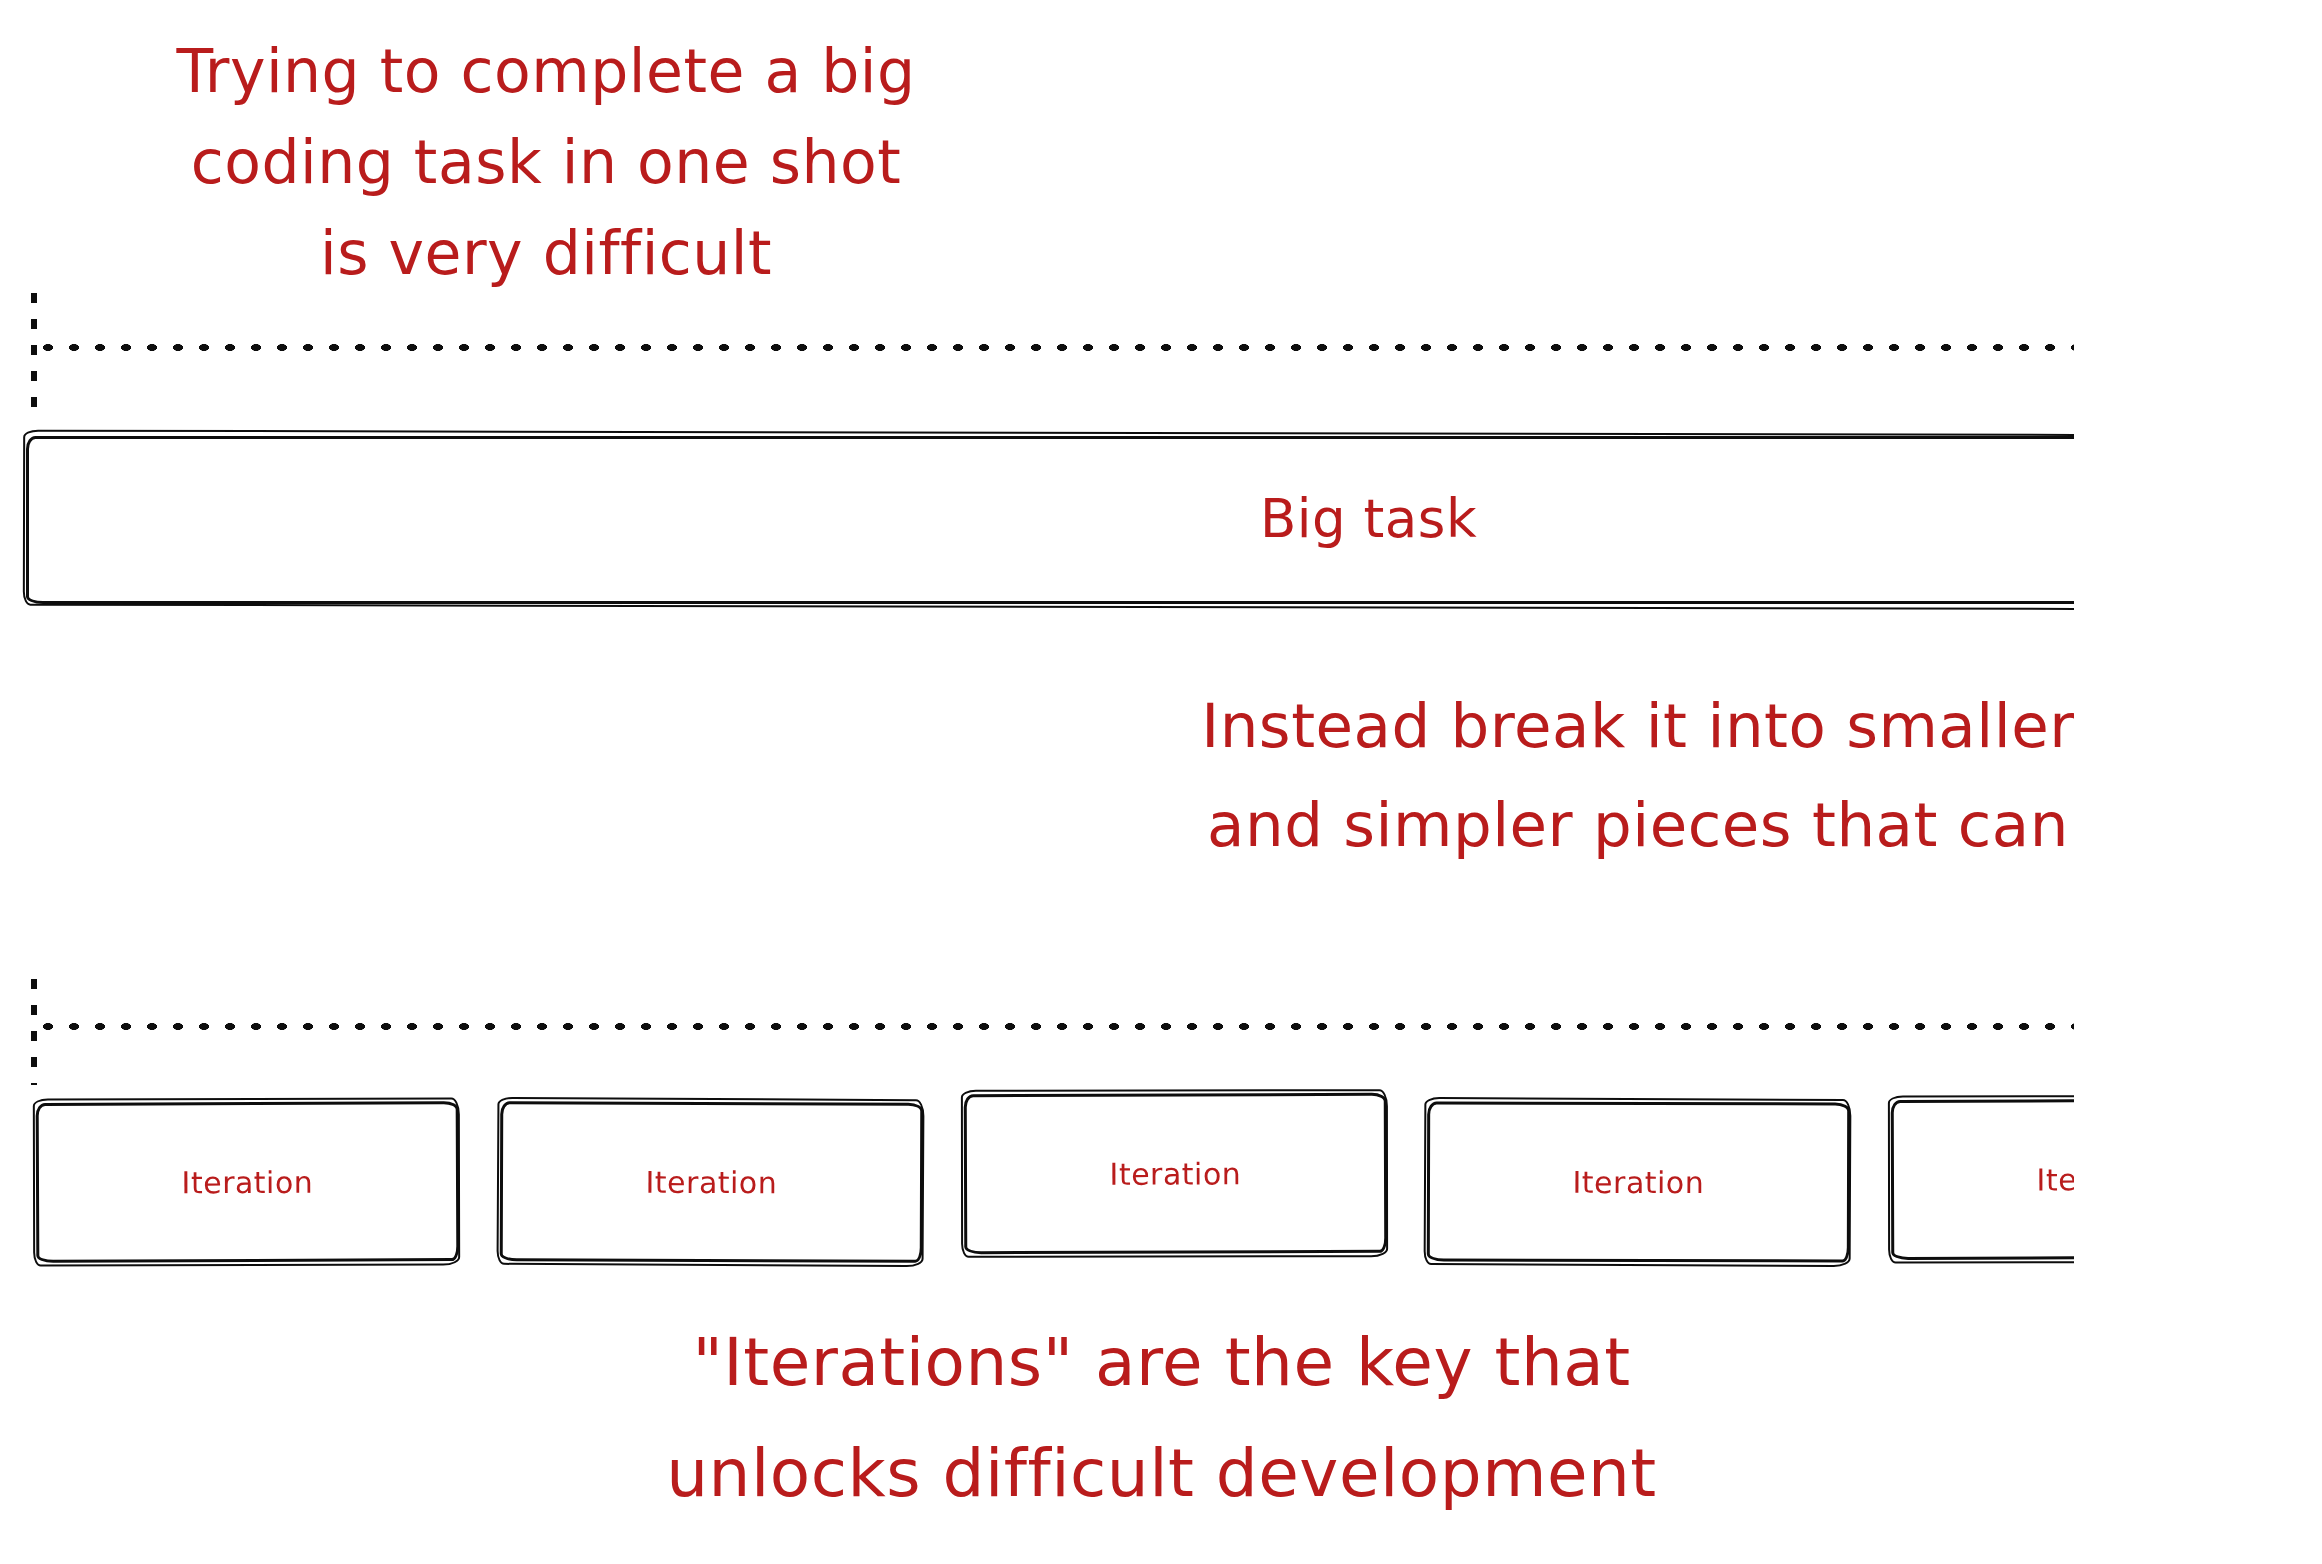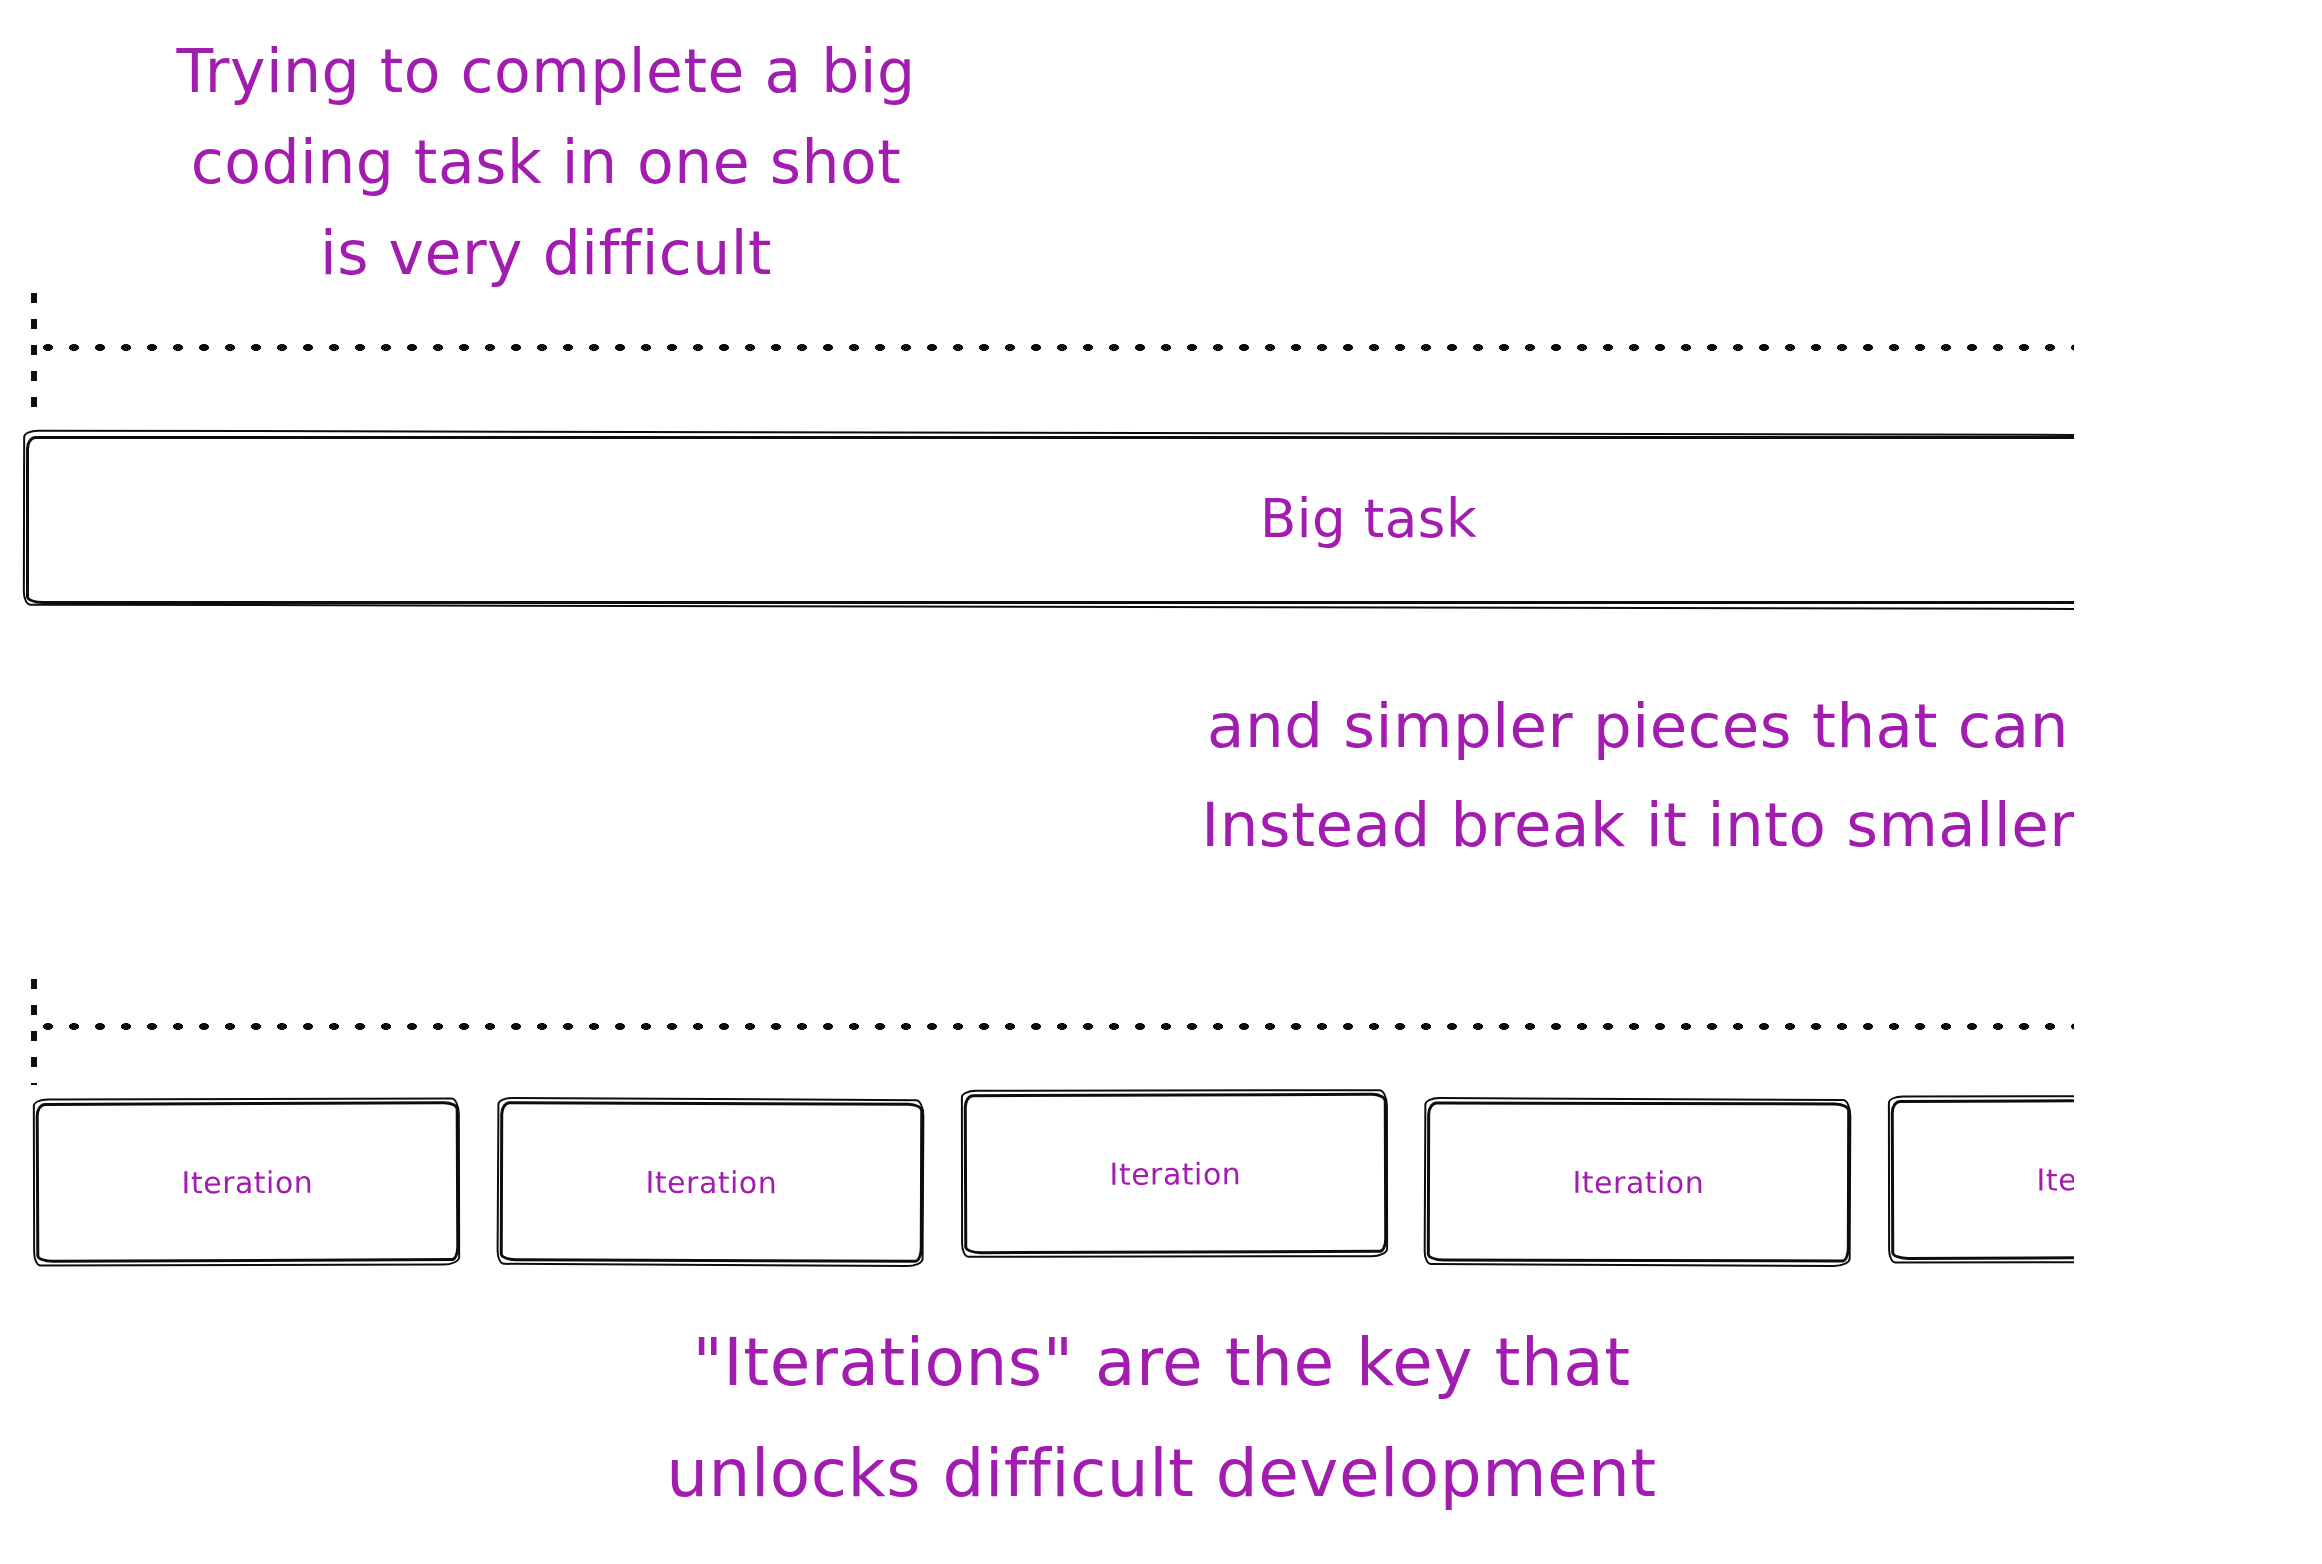--- a/index.html
+++ b/index.html
@@ -4,21 +4,21 @@
 <style>
   * { margin: 0; padding: 0; box-sizing: border-box; }
   html, body { background: #ffffff; }
 
   #canvas {
     position: relative;
     width: 2074px;
     height: 1565px;
     background: #ffffff;
     font-family: "DejaVu Sans", sans-serif;
-    color: #a21caf;
+    color: #b91c1c;
     overflow: hidden;
   }
 
   
   .note { position: absolute; text-align: center; font-weight: 500; letter-spacing: 0.5px; }
   .note-top    { left: 28px;   top: 26px;   width: 1036px; font-size: 60px; line-height: 91px; }
   .note-middle { left: 960px; top: 676px;  width: 1356px; font-size: 61px; line-height: 99px; }
   .note-bottom { left: 427px;  top: 1307px; width: 1469px; font-size: 66px; line-height: 111px; }
 
   
@@ -98,22 +98,22 @@
 
   <div class="dotline b1-line"></div>
   <div class="vtick b1-tickL"></div>
   <div class="vtick b1-tickR"></div>
 
   <div class="hand-box big-task-box">
     <div class="big-task-label">Big task</div>
   </div>
 
   <div class="note note-middle">
+    <div>Instead break it into smaller</div>
     <div>and simpler pieces that can</div>
-    <div>Instead break it into smaller</div>
   </div>
 
   <div class="dotline b2-line"></div>
   <div class="vtick b2-tickL"></div>
   <div class="vtick b2-tickR"></div>
 
   <div class="iterations-row">
     <div class="hand-box iteration-box">
       <span class="iteration-label">Iteration</span>
     </div>

